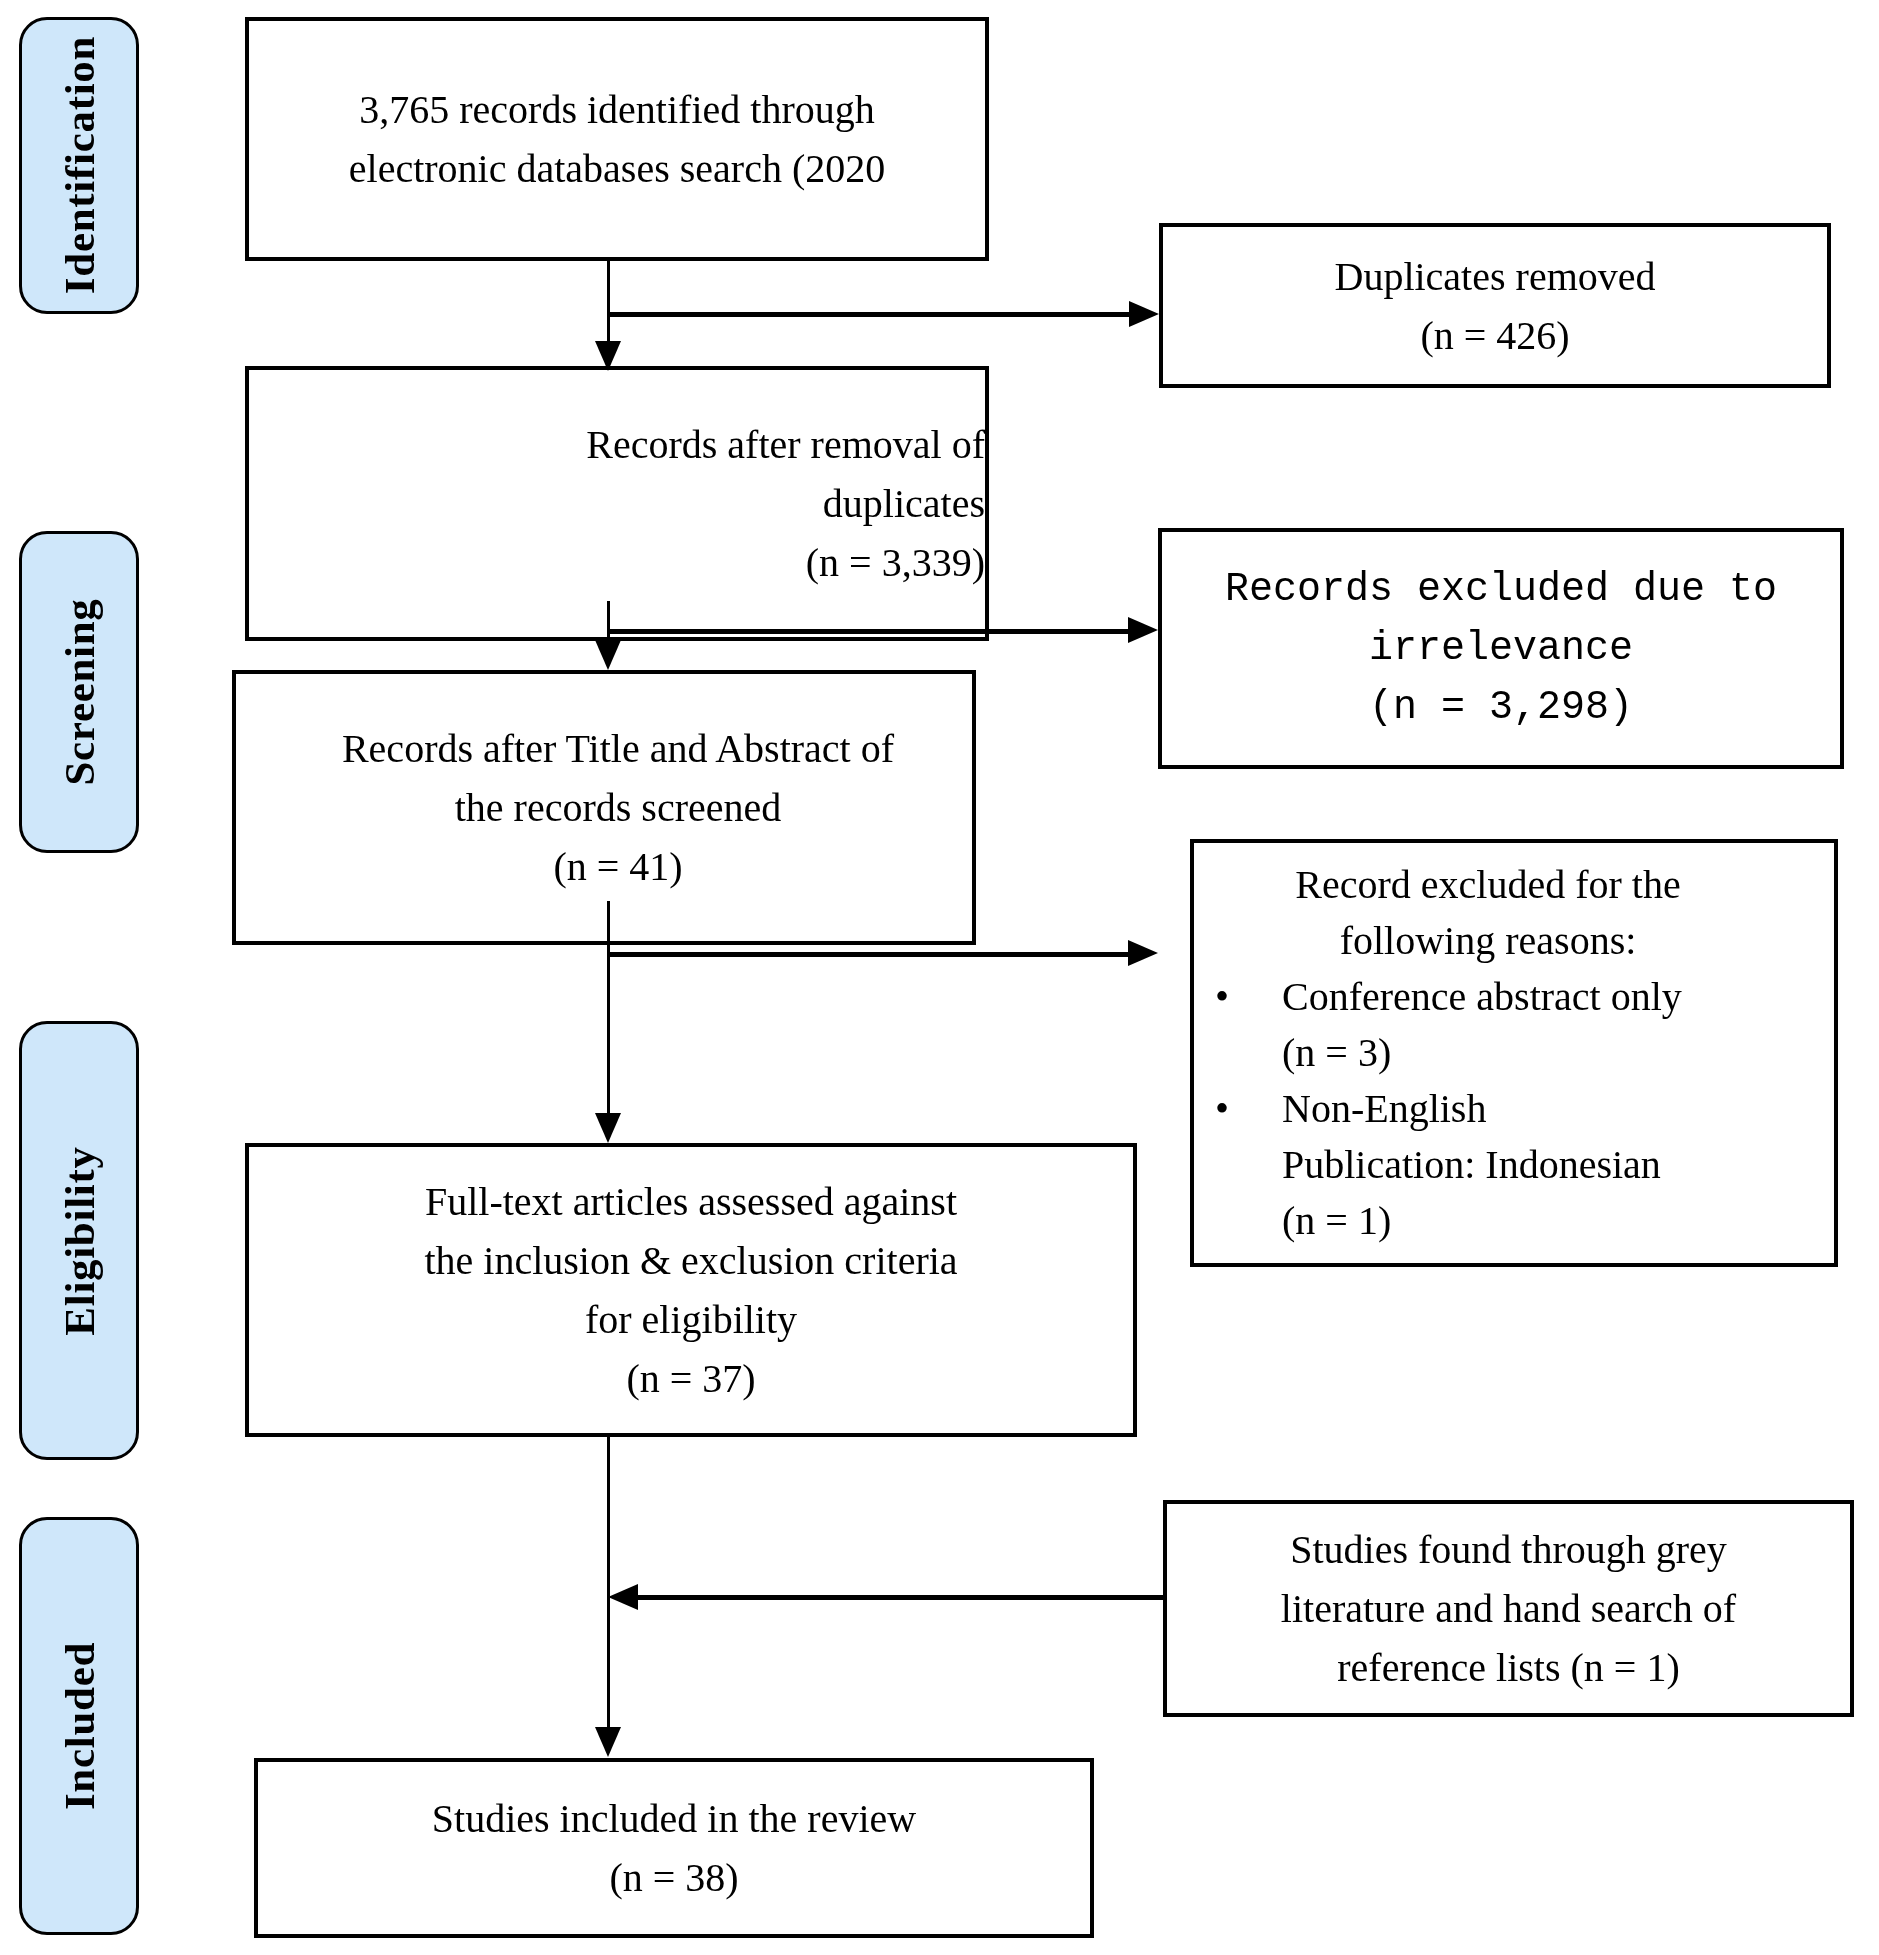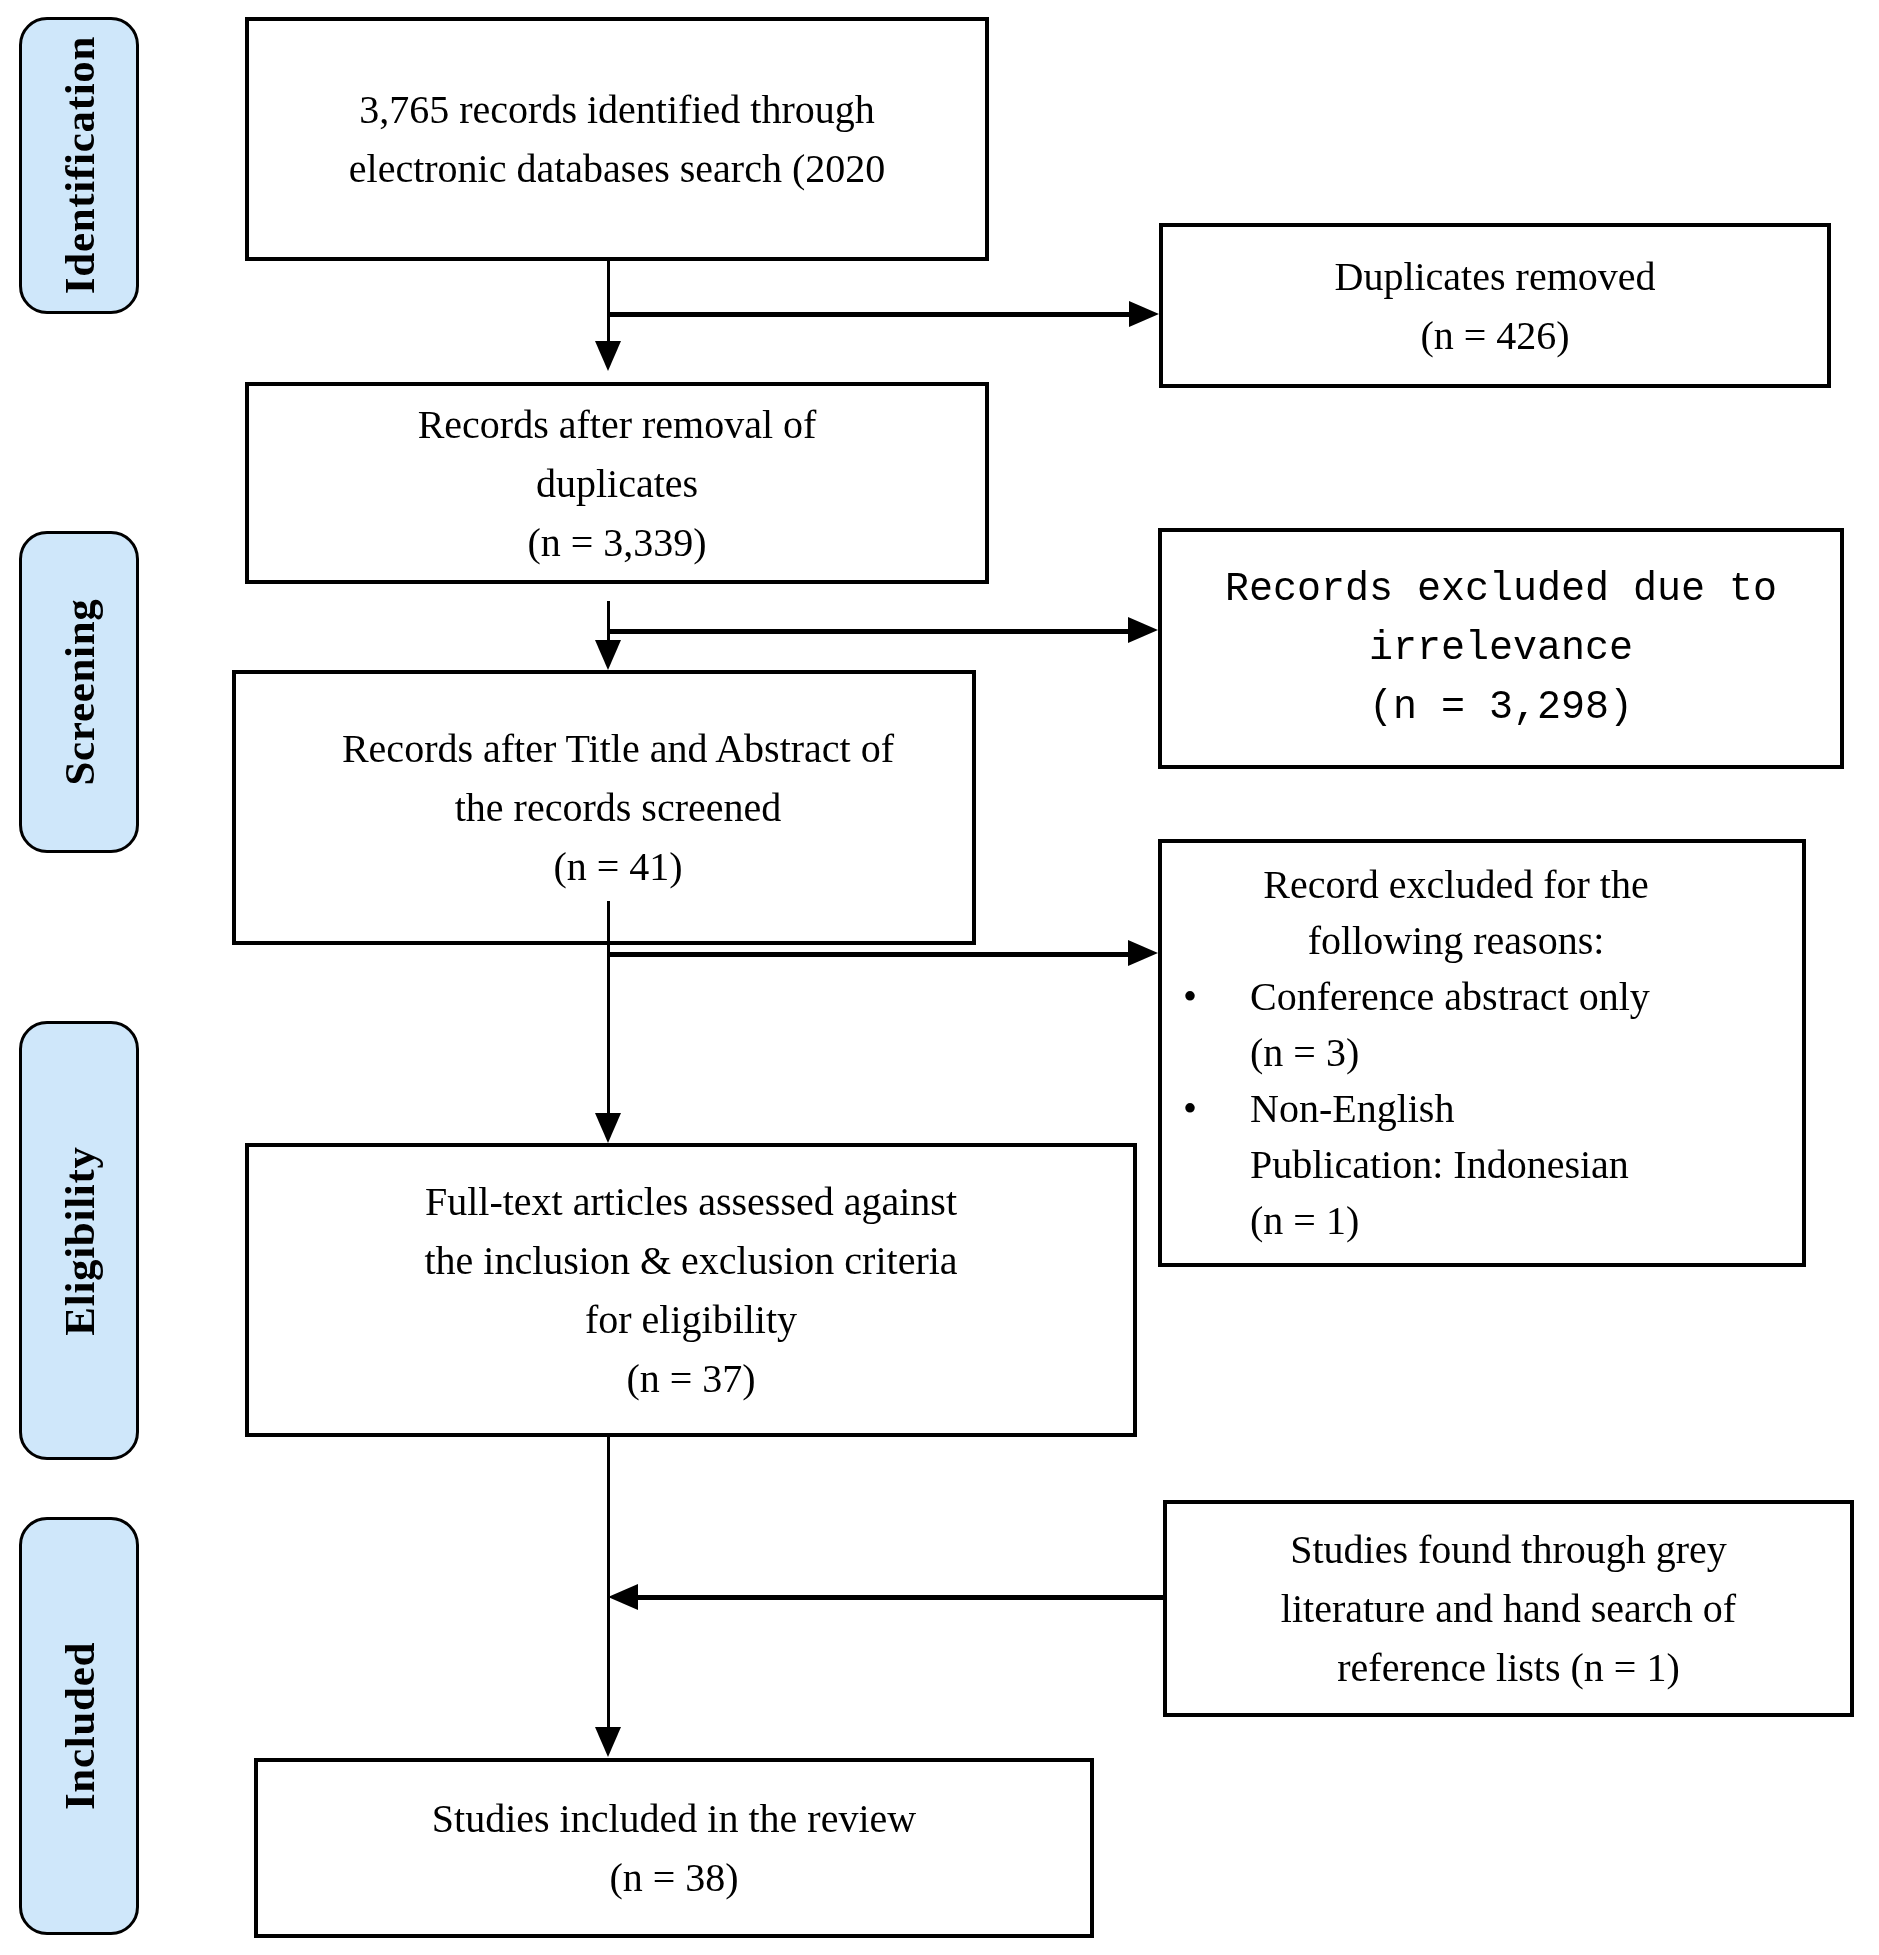--- a/index.html
+++ b/index.html
@@ -84,21 +84,21 @@
   </div>
   <div class="stage" style="top: 1517px; height: 418px; background: rgb(207, 231, 250);">
     <span>Included</span>
   </div>
 
   <div class="box" style="left:245px;top:16.7px;width:744px;height:244px;">
     <div class="tline">3,765 records identified through</div>
     <div class="tline">electronic databases search (2020</div>
   </div>
 
-  <div class="box" style="left:245px;top:382px;width:744px;height:202px;">
+  <div class="box" style="left:245px;top:366px;width:744px;height:275px;text-align:right;">
     <div class="tline">Records after removal of</div>
     <div class="tline">duplicates</div>
     <div class="tline">(n = 3,339)</div>
   </div>
 
   <div class="box" style="left:232px;top:670px;width:744px;height:275px;padding-left:28px;">
     <div class="tline">Records after Title and Abstract of</div>
     <div class="tline">the records screened</div>
     <div class="tline">(n = 41)</div>
   </div>
@@ -119,21 +119,21 @@
     <div class="tline">Duplicates removed</div>
     <div class="tline">(n = 426)</div>
   </div>
 
   <div class="box" style="left:1158px;top:528px;width:686px;height:241px;font-family:Liberation Mono, monospace;">
     <div class="tline">Records excluded due to</div>
     <div class="tline">irrelevance</div>
     <div class="tline">(n = 3,298)</div>
   </div>
 
-  <div class="box reasons" style="left:1158px;top:839px;width:648px;height:428px;padding-left:8px;">
+  <div class="box reasons" style="left:1190px;top:839px;width:648px;height:428px;padding-left:8px;">
     <div class="hdr">
       <div class="tline">Record excluded for the</div>
       <div class="tline">following reasons:</div>
     </div>
     <div class="bullet-row">
       <span class="bullet-marker">•</span>
       <div class="btext">
         <div class="tline">Conference abstract only</div>
         <div class="tline">(n = 3)</div>
       </div>

